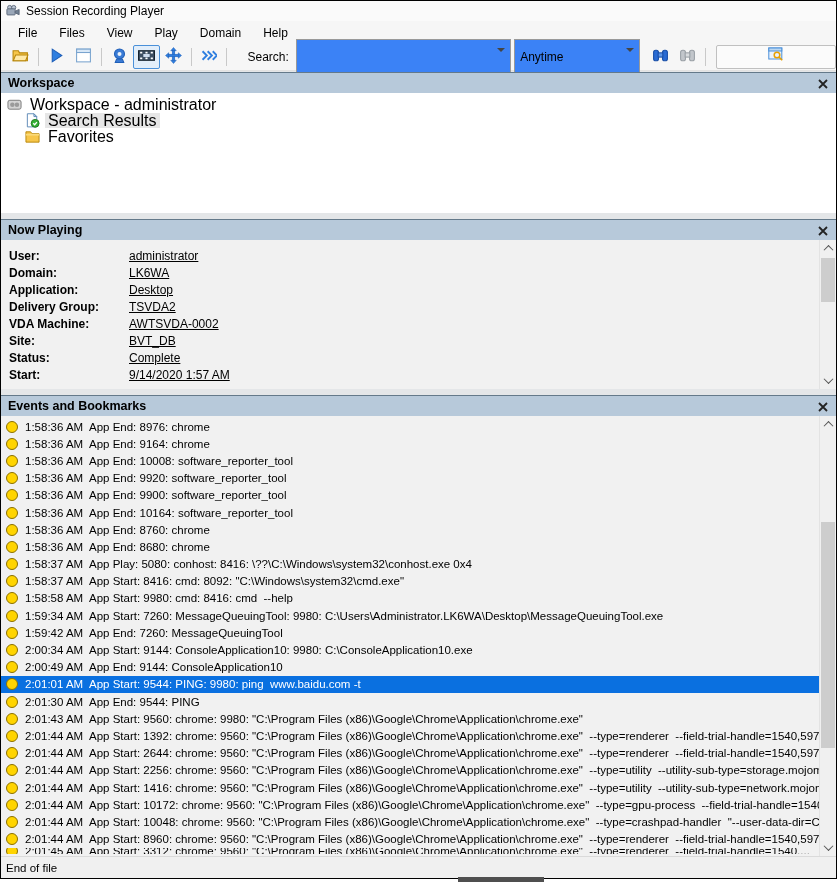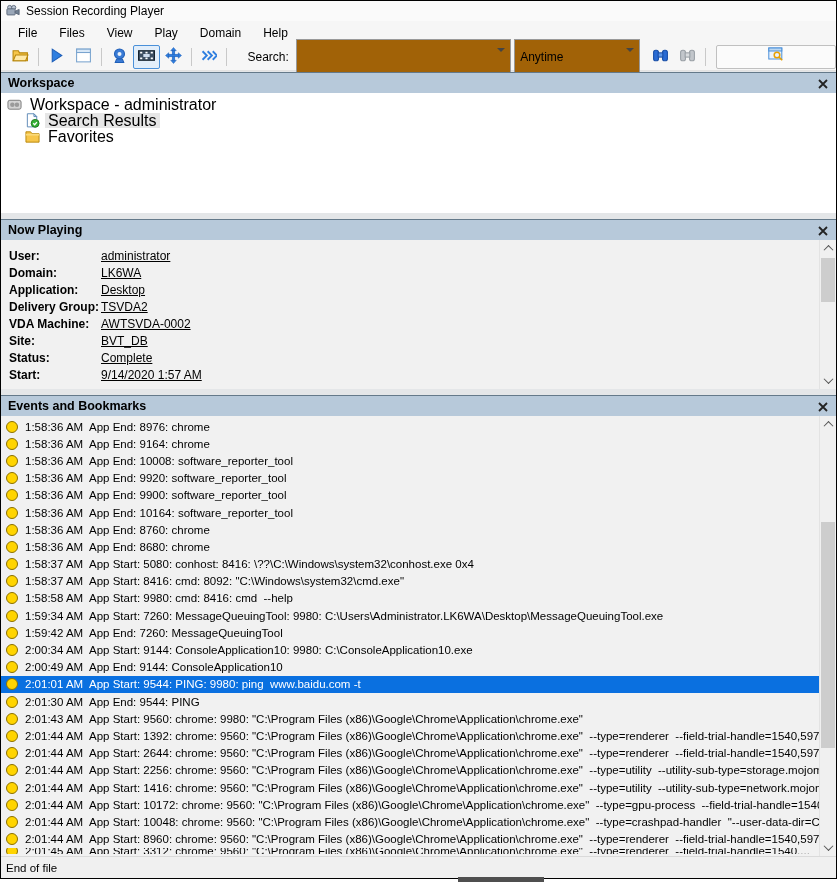--- a/index.html
+++ b/index.html
@@ -16,21 +16,21 @@
            display:flex;align-items:center;padding-left:6px;box-sizing:border-box;}
   .menu-item{font-size:12px;padding:3px 11px;}
   .toolbar{position:absolute;left:0;top:43px;width:835px;height:27px;background:#f6f6f6;
            display:flex;align-items:center;padding-left:6px;box-sizing:border-box;
            border-bottom:1px solid #e2e2e2;}
   .tb-btn{width:25px;height:22px;display:flex;align-items:center;justify-content:center;border:1px solid transparent;border-radius:2px;}
   .tb-btn svg{width:17px;height:17px;}
   .tb-btn.active{border:1px solid #4a90d9;background:#e2eefa;}
   .tb-sep{width:1px;height:18px;background:#c9c9c9;margin:0 4px;}
   .tb-label{font-size:12px;margin-left:16px;margin-right:7px;}
-  .combo{height:36px;background:#a16207;border:1px solid #999;box-sizing:border-box;position:relative;
+  .combo{height:36px;background:#3b82f6;border:1px solid #999;box-sizing:border-box;position:relative;
          font-size:12px;display:flex;align-items:center;padding-left:5px;}
   .combo .arrow{position:absolute;right:5px;top:8px;width:0;height:0;
                 border-left:4px solid transparent;border-right:4px solid transparent;border-top:4px solid #444;}
   .combo.search{width:216px;}
   .combo.time{width:126px;margin-left:3px;}
   .adv-btn{display:flex;align-items:center;gap:5px;height:22px;padding:0 7px;margin-left:6px;
            border:1px solid #c0c0c0;background:#fbfbfb;font-size:12px;border-radius:2px;flex-direction:column;}
   .adv-btn svg{width:16px;height:16px;}
   
   .panel{position:absolute;left:0;width:835px;}
@@ -43,21 +43,21 @@
   .np-body{height:149px;background:#f1f1f1;}
   .ev-body{height:440px;background:#f1f1f1;}
   
   .tree-row{display:flex;align-items:center;height:16px;font-size:16px;padding-left:6px;}
   .tree-row .ti{width:16px;height:15px;margin-right:4px;display:inline-flex;flex:0 0 auto;}
   .tree-row.indent{padding-left:24px;}
   .tree-label{padding:0 3px;line-height:15px;}
   .tree-label.sel{background:#e6e6e6;}
   
   .np-fields{position:absolute;left:0;right:17px;top:7px;}
-  .np-row{display:flex;height:17px;align-items:center;font-size:12px;}
+  .np-row{display:flex;height:17px;align-items:center;font-size:12px;gap:28px;}
   .np-label{font-weight:bold;width:92px;padding-left:8px;flex:0 0 auto;}
   .np-value{white-space:pre;text-decoration:underline;}
   
   .ev-rows{position:absolute;left:0;right:17px;top:2px;bottom:0;overflow:hidden;}
   .ev-row{display:flex;align-items:center;height:17.2px;font-size:11.5px;white-space:pre;overflow:hidden;}
   .ev-dot{width:10px;height:10px;border-radius:50%;background:#ffd400;border:1px solid #8a7000;
           margin-left:5px;margin-right:7px;flex:0 0 auto;}
   .ev-time{min-width:64px;flex:0 0 auto;}
   .ev-text{overflow:hidden;}
   .ev-row.selected{background:#0a70e0;color:#fff;}
@@ -361,21 +361,21 @@
 
           <div class="ev-row">
             <span class="ev-dot"></span>
             <span class="ev-time">1:58:36 AM</span>
             <span class="ev-text">App End: 8680: chrome</span>
           </div>
 
           <div class="ev-row">
             <span class="ev-dot"></span>
             <span class="ev-time">1:58:37 AM</span>
-            <span class="ev-text">App Start: 5080: conhost: 8416: \??\C:\Windows\system32\conhost.exe 0x4</span>
+            <span class="ev-text">App Play: 5080: conhost: 8416: \??\C:\Windows\system32\conhost.exe 0x4</span>
           </div>
 
           <div class="ev-row">
             <span class="ev-dot"></span>
             <span class="ev-time">1:58:37 AM</span>
             <span class="ev-text">App Start: 8416: cmd: 8092: "C:\Windows\system32\cmd.exe"</span>
           </div>
 
           <div class="ev-row">
             <span class="ev-dot"></span>

